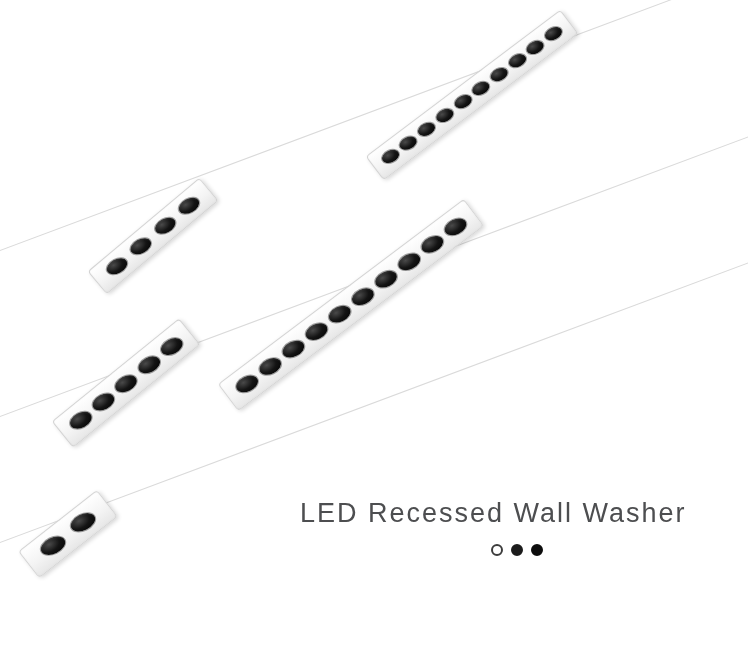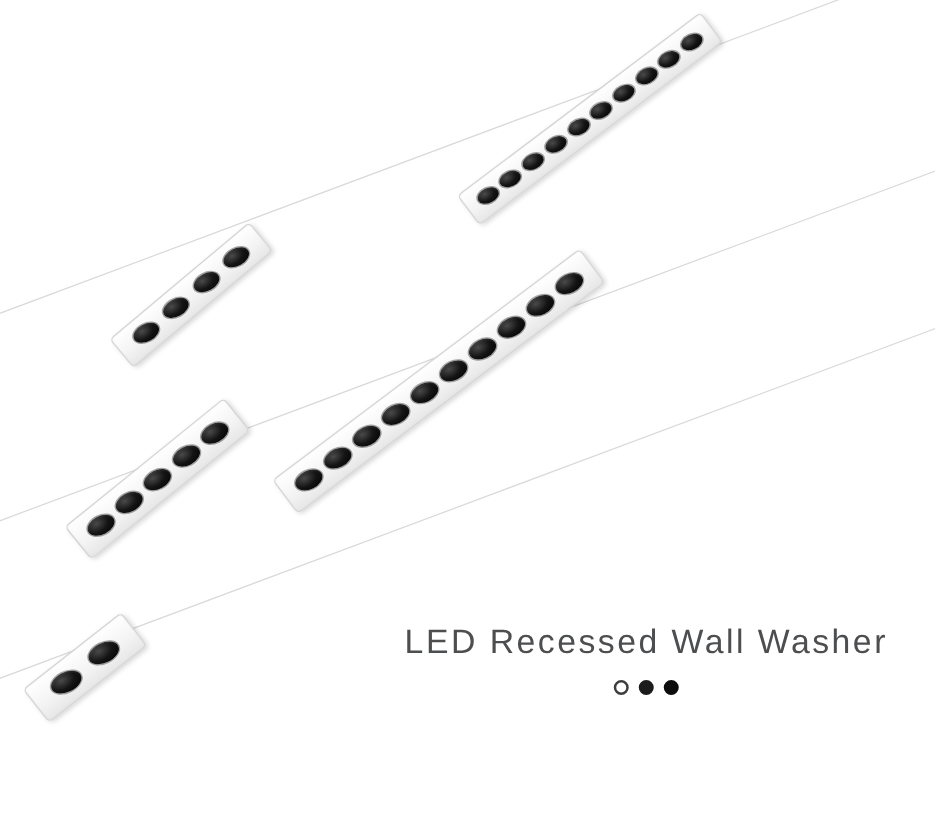--- a/index.html
+++ b/index.html
@@ -46,21 +46,20 @@
   .f2{left:197px;top:288px;width:296px;height:28px;transform:rotate(-37deg);}
   .f2 .lens{width:23px;height:15px;}
   .f3{left:44px; top:366px;width:152px;height:28px;transform:rotate(-39deg);}
   .f3 .lens{width:23px;height:15px;}
   .f4{left:18px; top:517px;width:88px; height:28px;transform:rotate(-38deg);}
   .f4 .lens{width:26px;height:16px;}
 
   .product-title{
     position:absolute;
     left:300px;top:498px;width:434px;
-    text-align:center;
     font-size:27px;
     font-weight:400;
     letter-spacing:2px;
     color:#4d4e50;
     white-space:nowrap;
   }
   .swatch-row{
     position:absolute;
     left:300px;top:544px;width:434px;
     display:flex;

